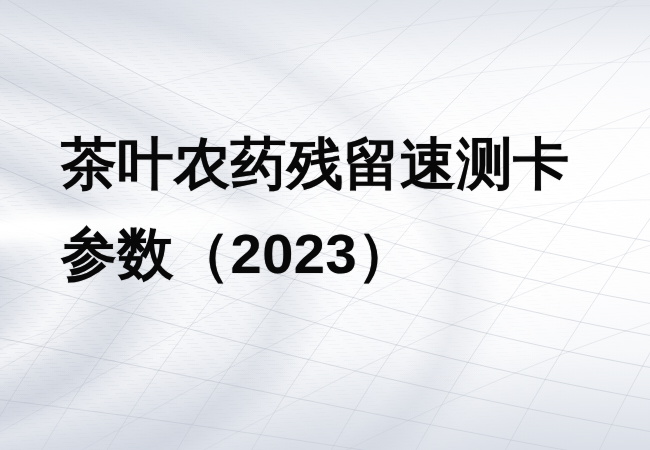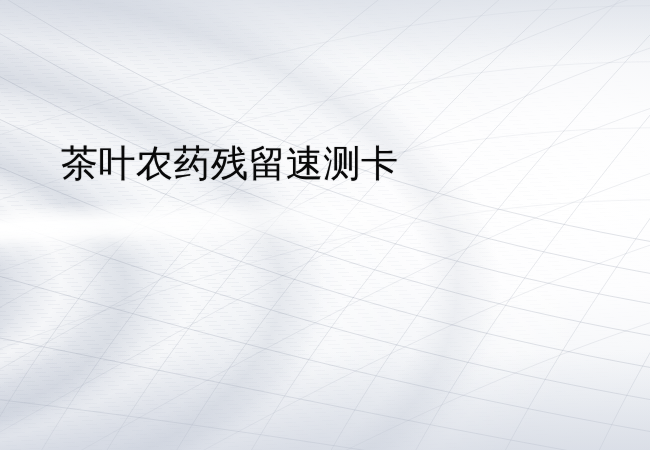--- a/index.html
+++ b/index.html
@@ -99,22 +99,22 @@
 
   
   .title-block {
     position: absolute;
     left: 61px;
     top: 137px;
     width: 560px;
   }
   .title-line {
     color: #080808;
-    font-weight: 400;
-    font-size: 37px;
+    font-weight: 700;
+    font-size: 56px;
     line-height: 53px;
     letter-spacing: .5px;
     white-space: nowrap;
     text-shadow: 0 0 1px rgba(10,10,14,.55);
   }
   .title-line.second { margin-top: 37px; }
 </style>
 </head>
 <body>
 
@@ -162,15 +162,16 @@
       <path d="M700,200 C 470,196 300,234 -40,364"></path>
     </g>
   </svg>
 
   <div class="bg-layer bg-striate"></div>
   <div class="bg-layer bg-streak"></div>
   <div class="bg-layer bg-edge"></div>
 
   <div class="title-block">
     <div class="title-line first">茶叶农药残留速测卡</div>
+    <div class="title-line second">参数（2023）</div>
   </div>
 
 </div>
 
 </body></html>

